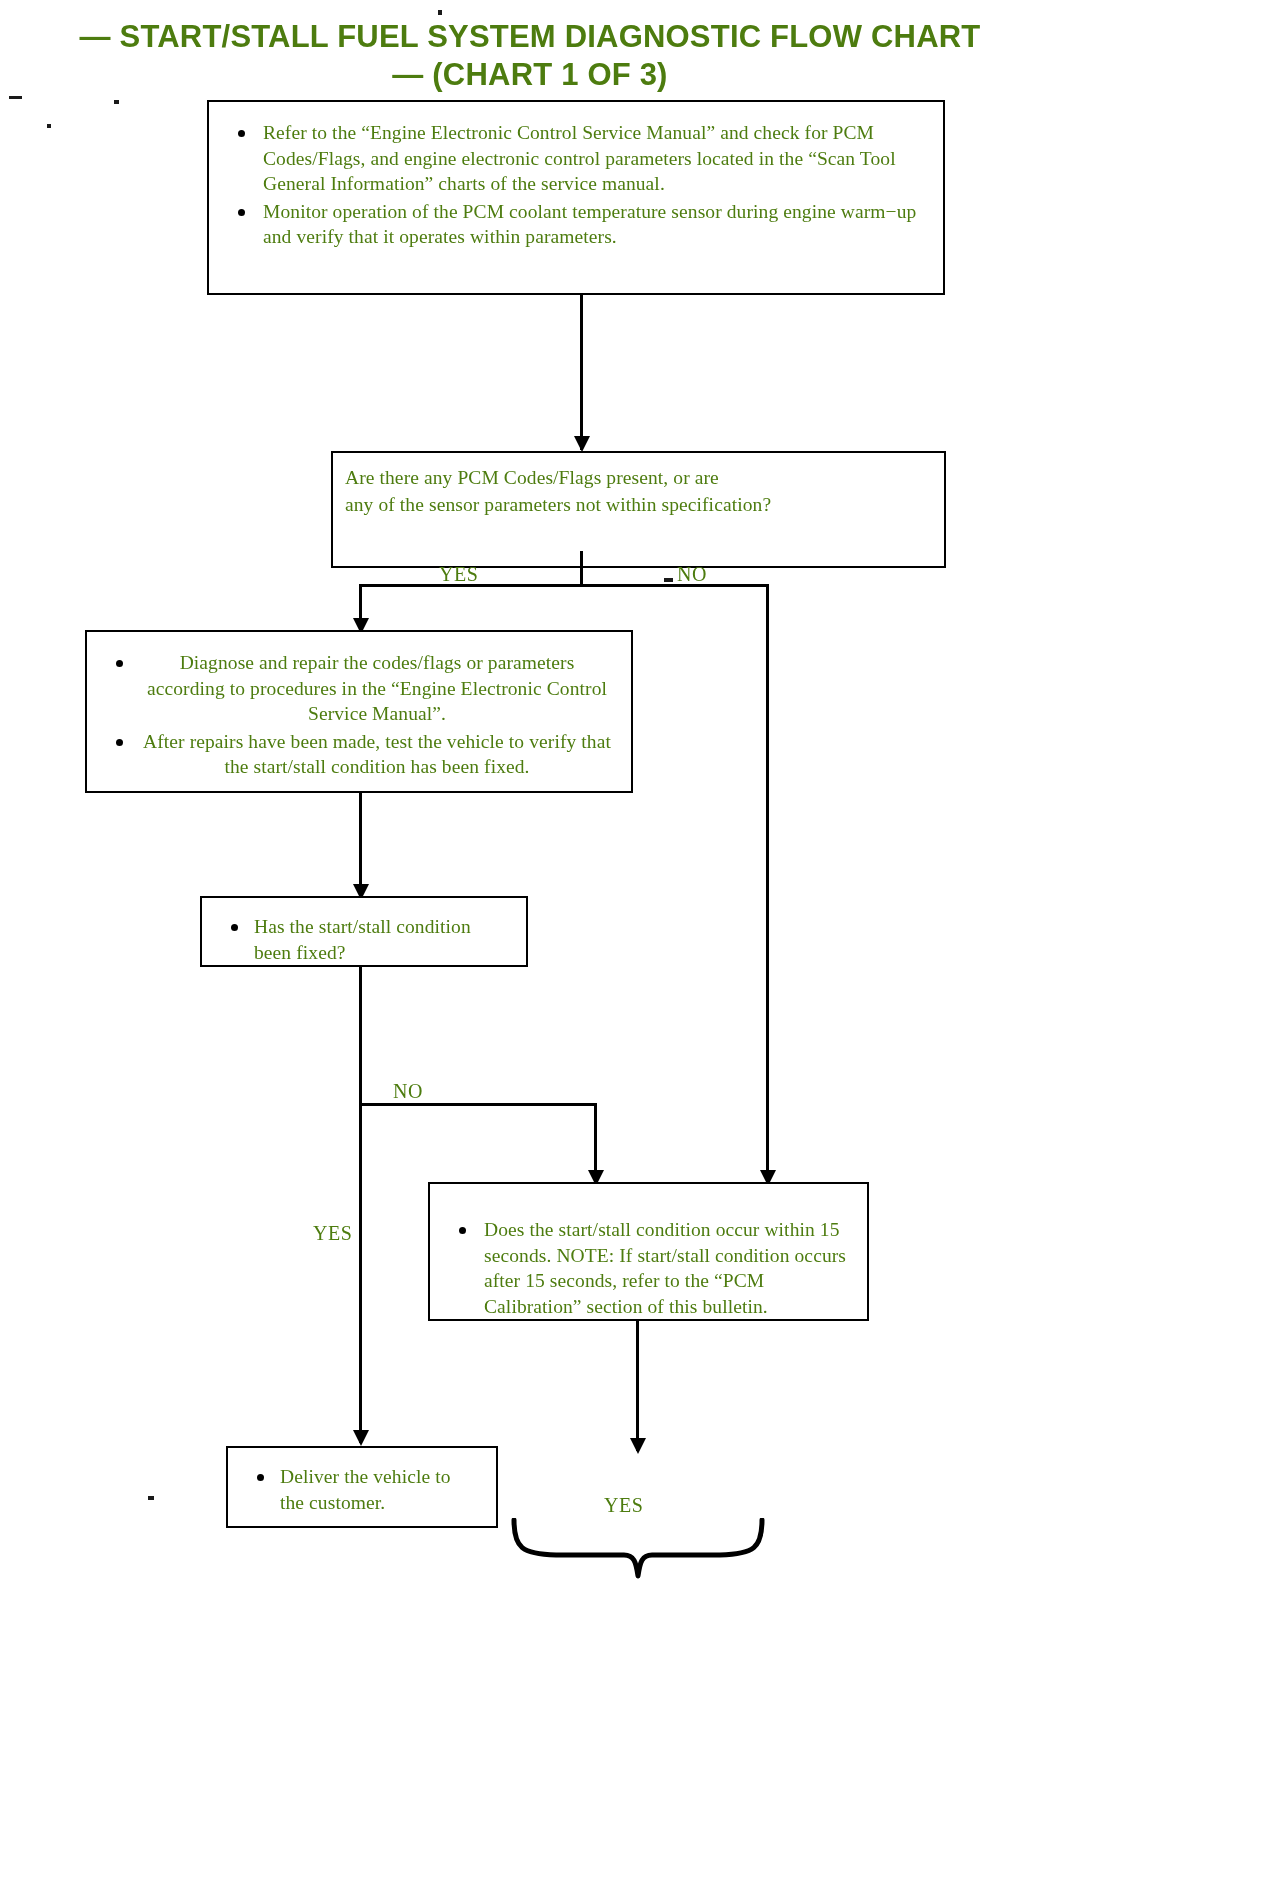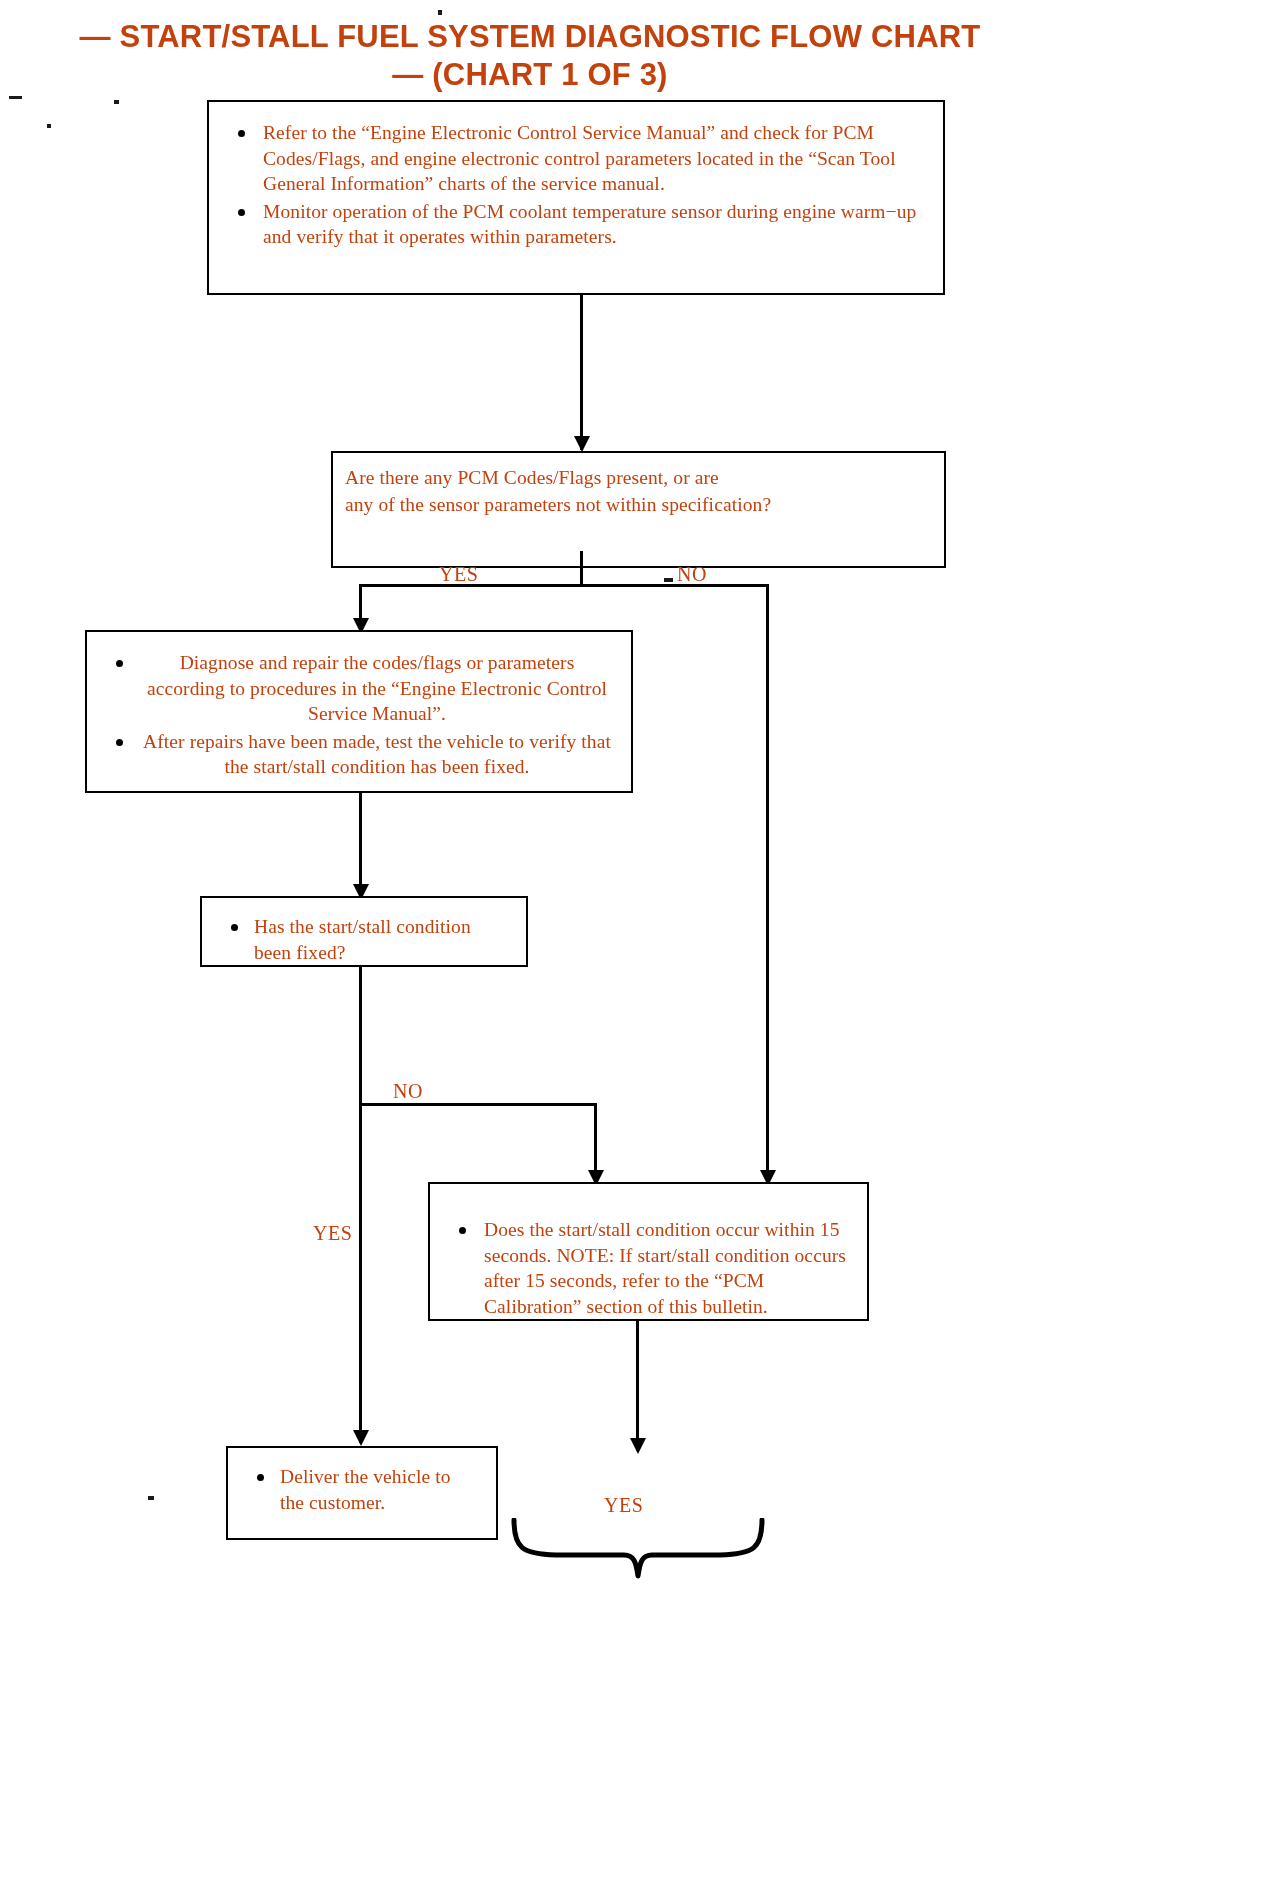--- a/index.html
+++ b/index.html
@@ -6,21 +6,21 @@
     margin: 0;
     padding: 0;
     background: #ffffff;
   }
   #page {
     position: relative;
     width: 1280px;
     height: 1886px;
     background: #ffffff;
     font-family: "Liberation Serif", "DejaVu Serif", serif;
-    color: #c2410c;
+    color: #4d7c0f;
     overflow: hidden;
   }
 
   
   .title {
     position: absolute;
     left: 0;
     top: 18px;
     width: 1060px;
     text-align: center;
@@ -192,21 +192,21 @@
       <ul class="bullets">
         <li>Does the start/stall condition occur within 15 seconds. NOTE: If start/stall condition occurs after 15 seconds, refer to the “PCM Calibration” section of this bulletin.</li>
       </ul>
     </div>
   </div>
 
   <div class="vline" style="left:636px; top:1321px; height:130px;"></div>
   <div class="arrowhead" style="left:629.5px; top:1438px;"></div>
   <div class="branch-label" style="left:604px; top:1494px;">YES</div>
 
-  <div class="box" style="left:226px; top:1446px; width:272px; height:94px;">
+  <div class="box" style="left:226px; top:1446px; width:272px; height:82px;">
     <div class="inner" style="padding-top:8px;">
       <ul class="bullets">
         <li style="padding-left:32px;">Deliver the vehicle to the customer.</li>
       </ul>
     </div>
   </div>
 
   <svg class="brace" width="260" height="90" viewBox="0 0 260 90" style="left:508px; top:1518px;">
     <path d="M6,2 C6,30 14,36 48,37 L116,37 C126,37 128,44 130,58
              C132,44 134,37 144,37 L212,37 C246,36 254,30 254,2" fill="none" stroke="#000" stroke-width="5" stroke-linecap="round" stroke-linejoin="round"></path>

